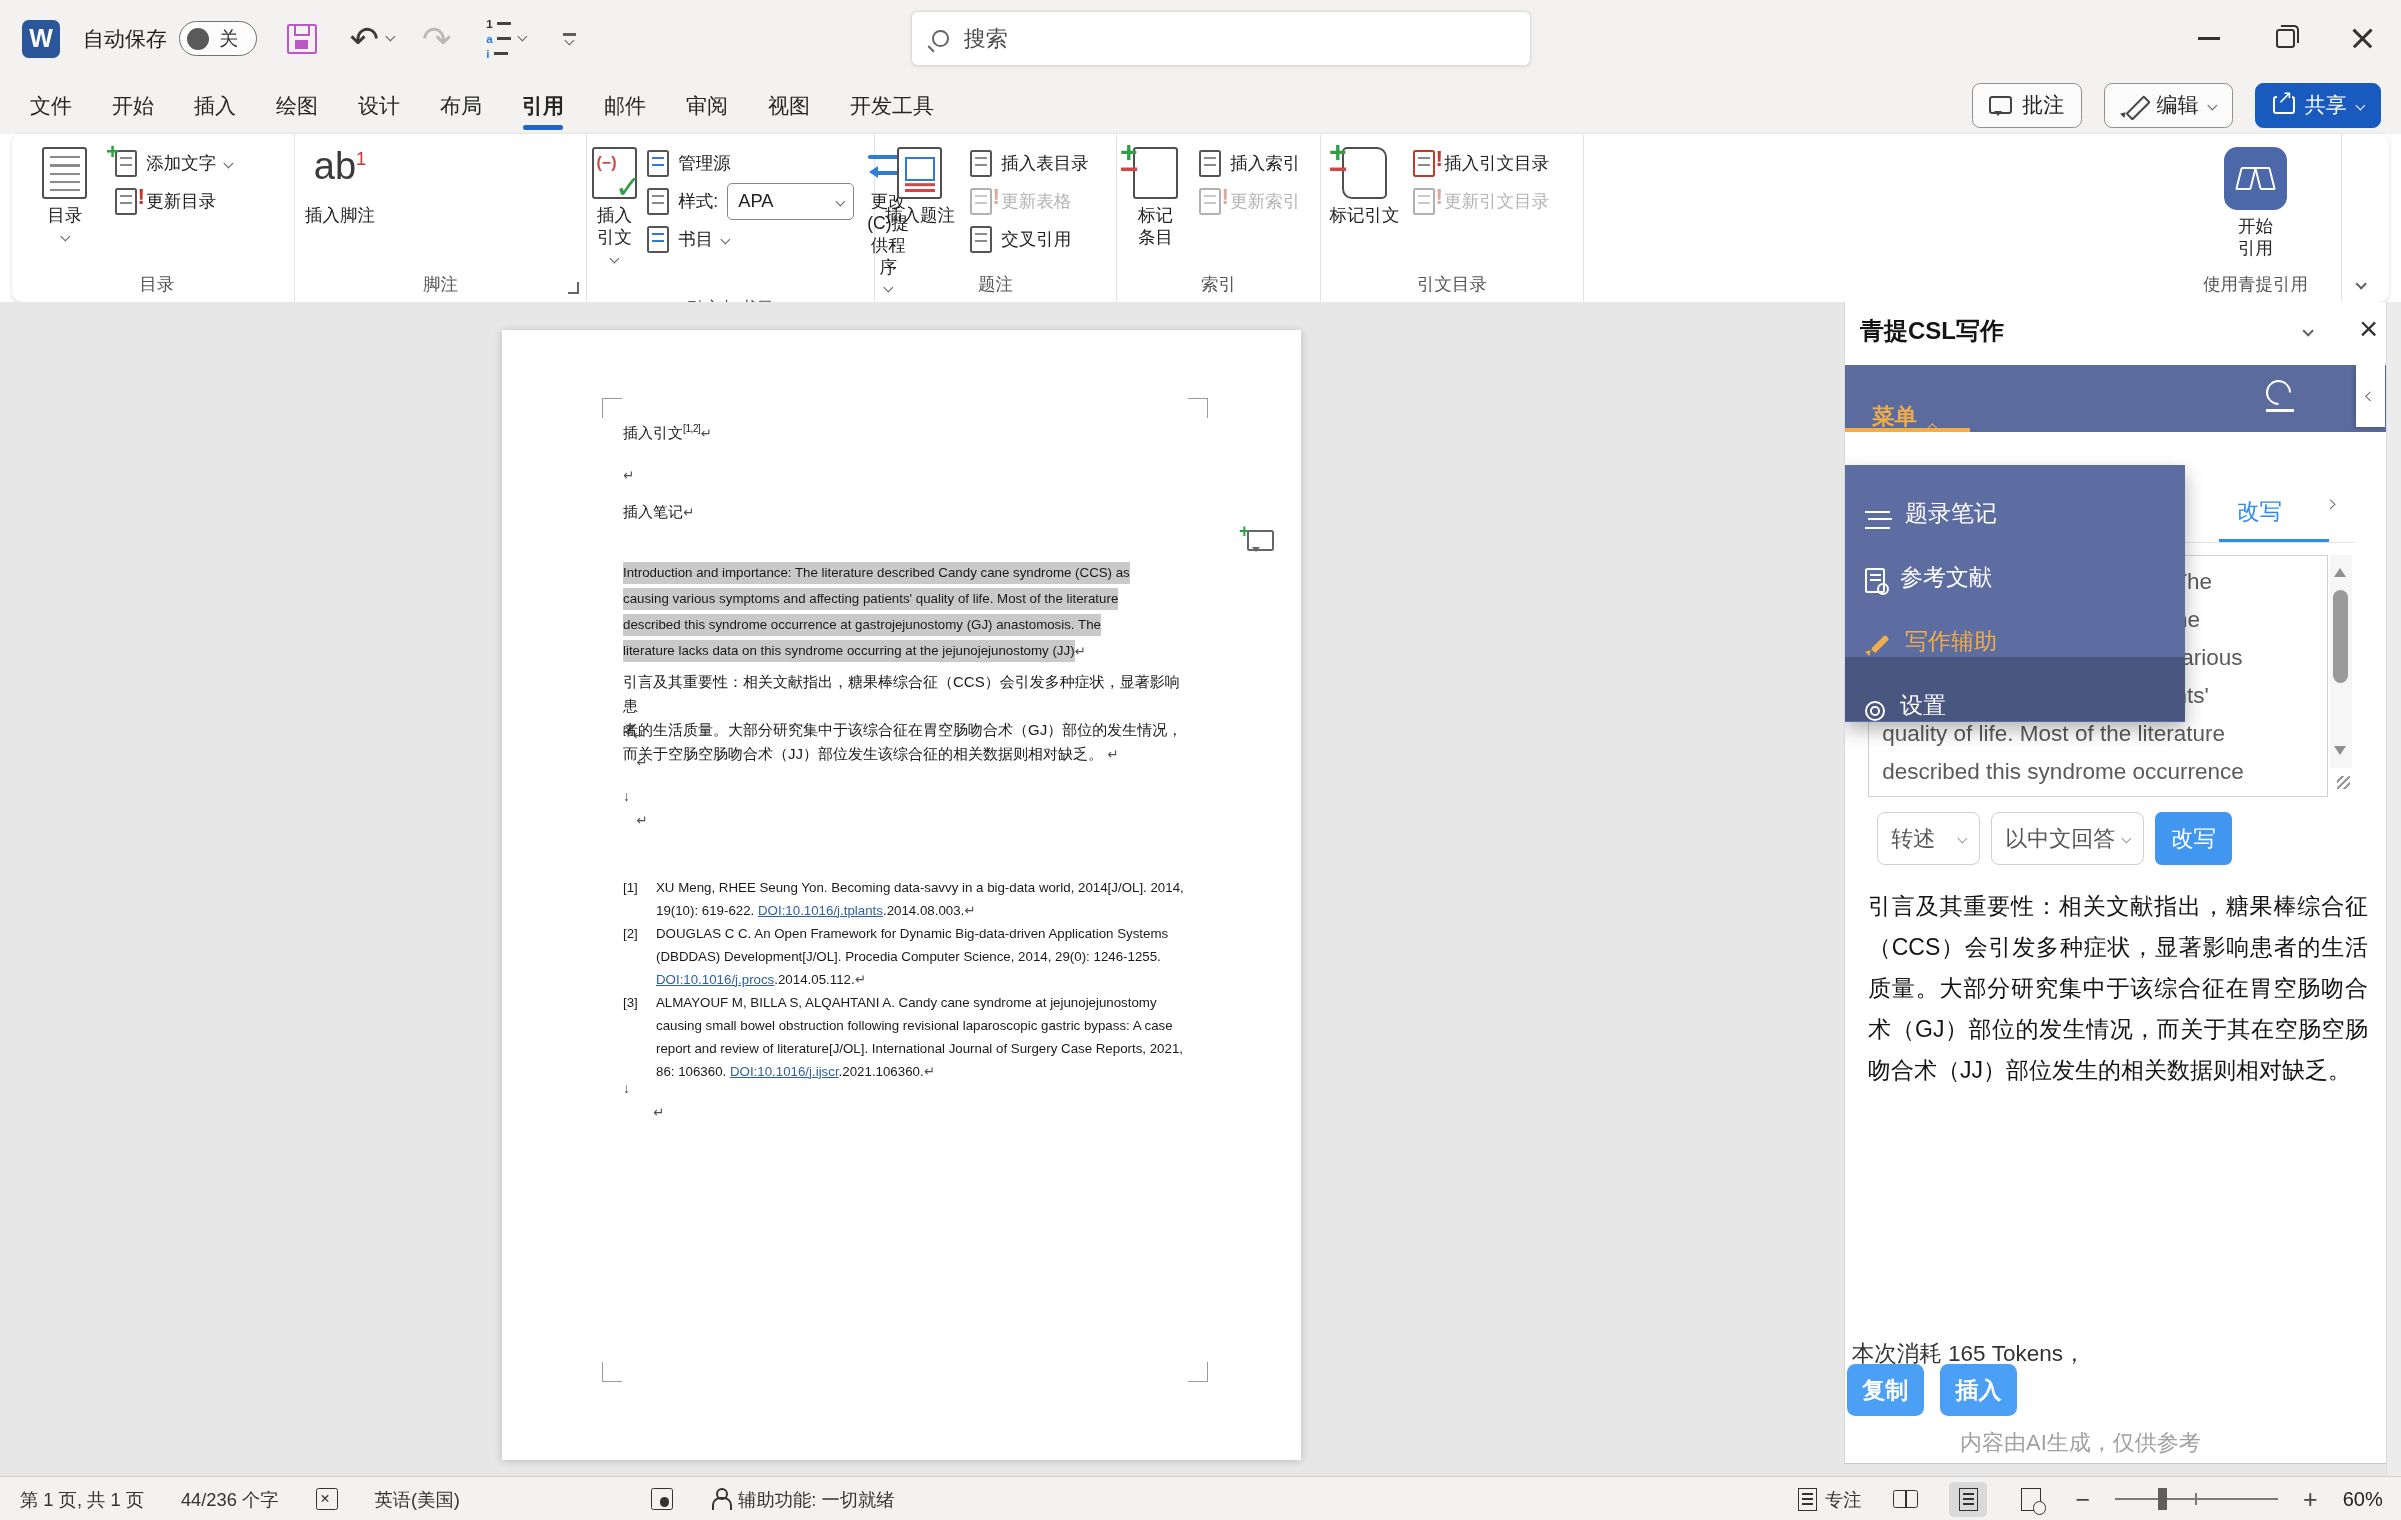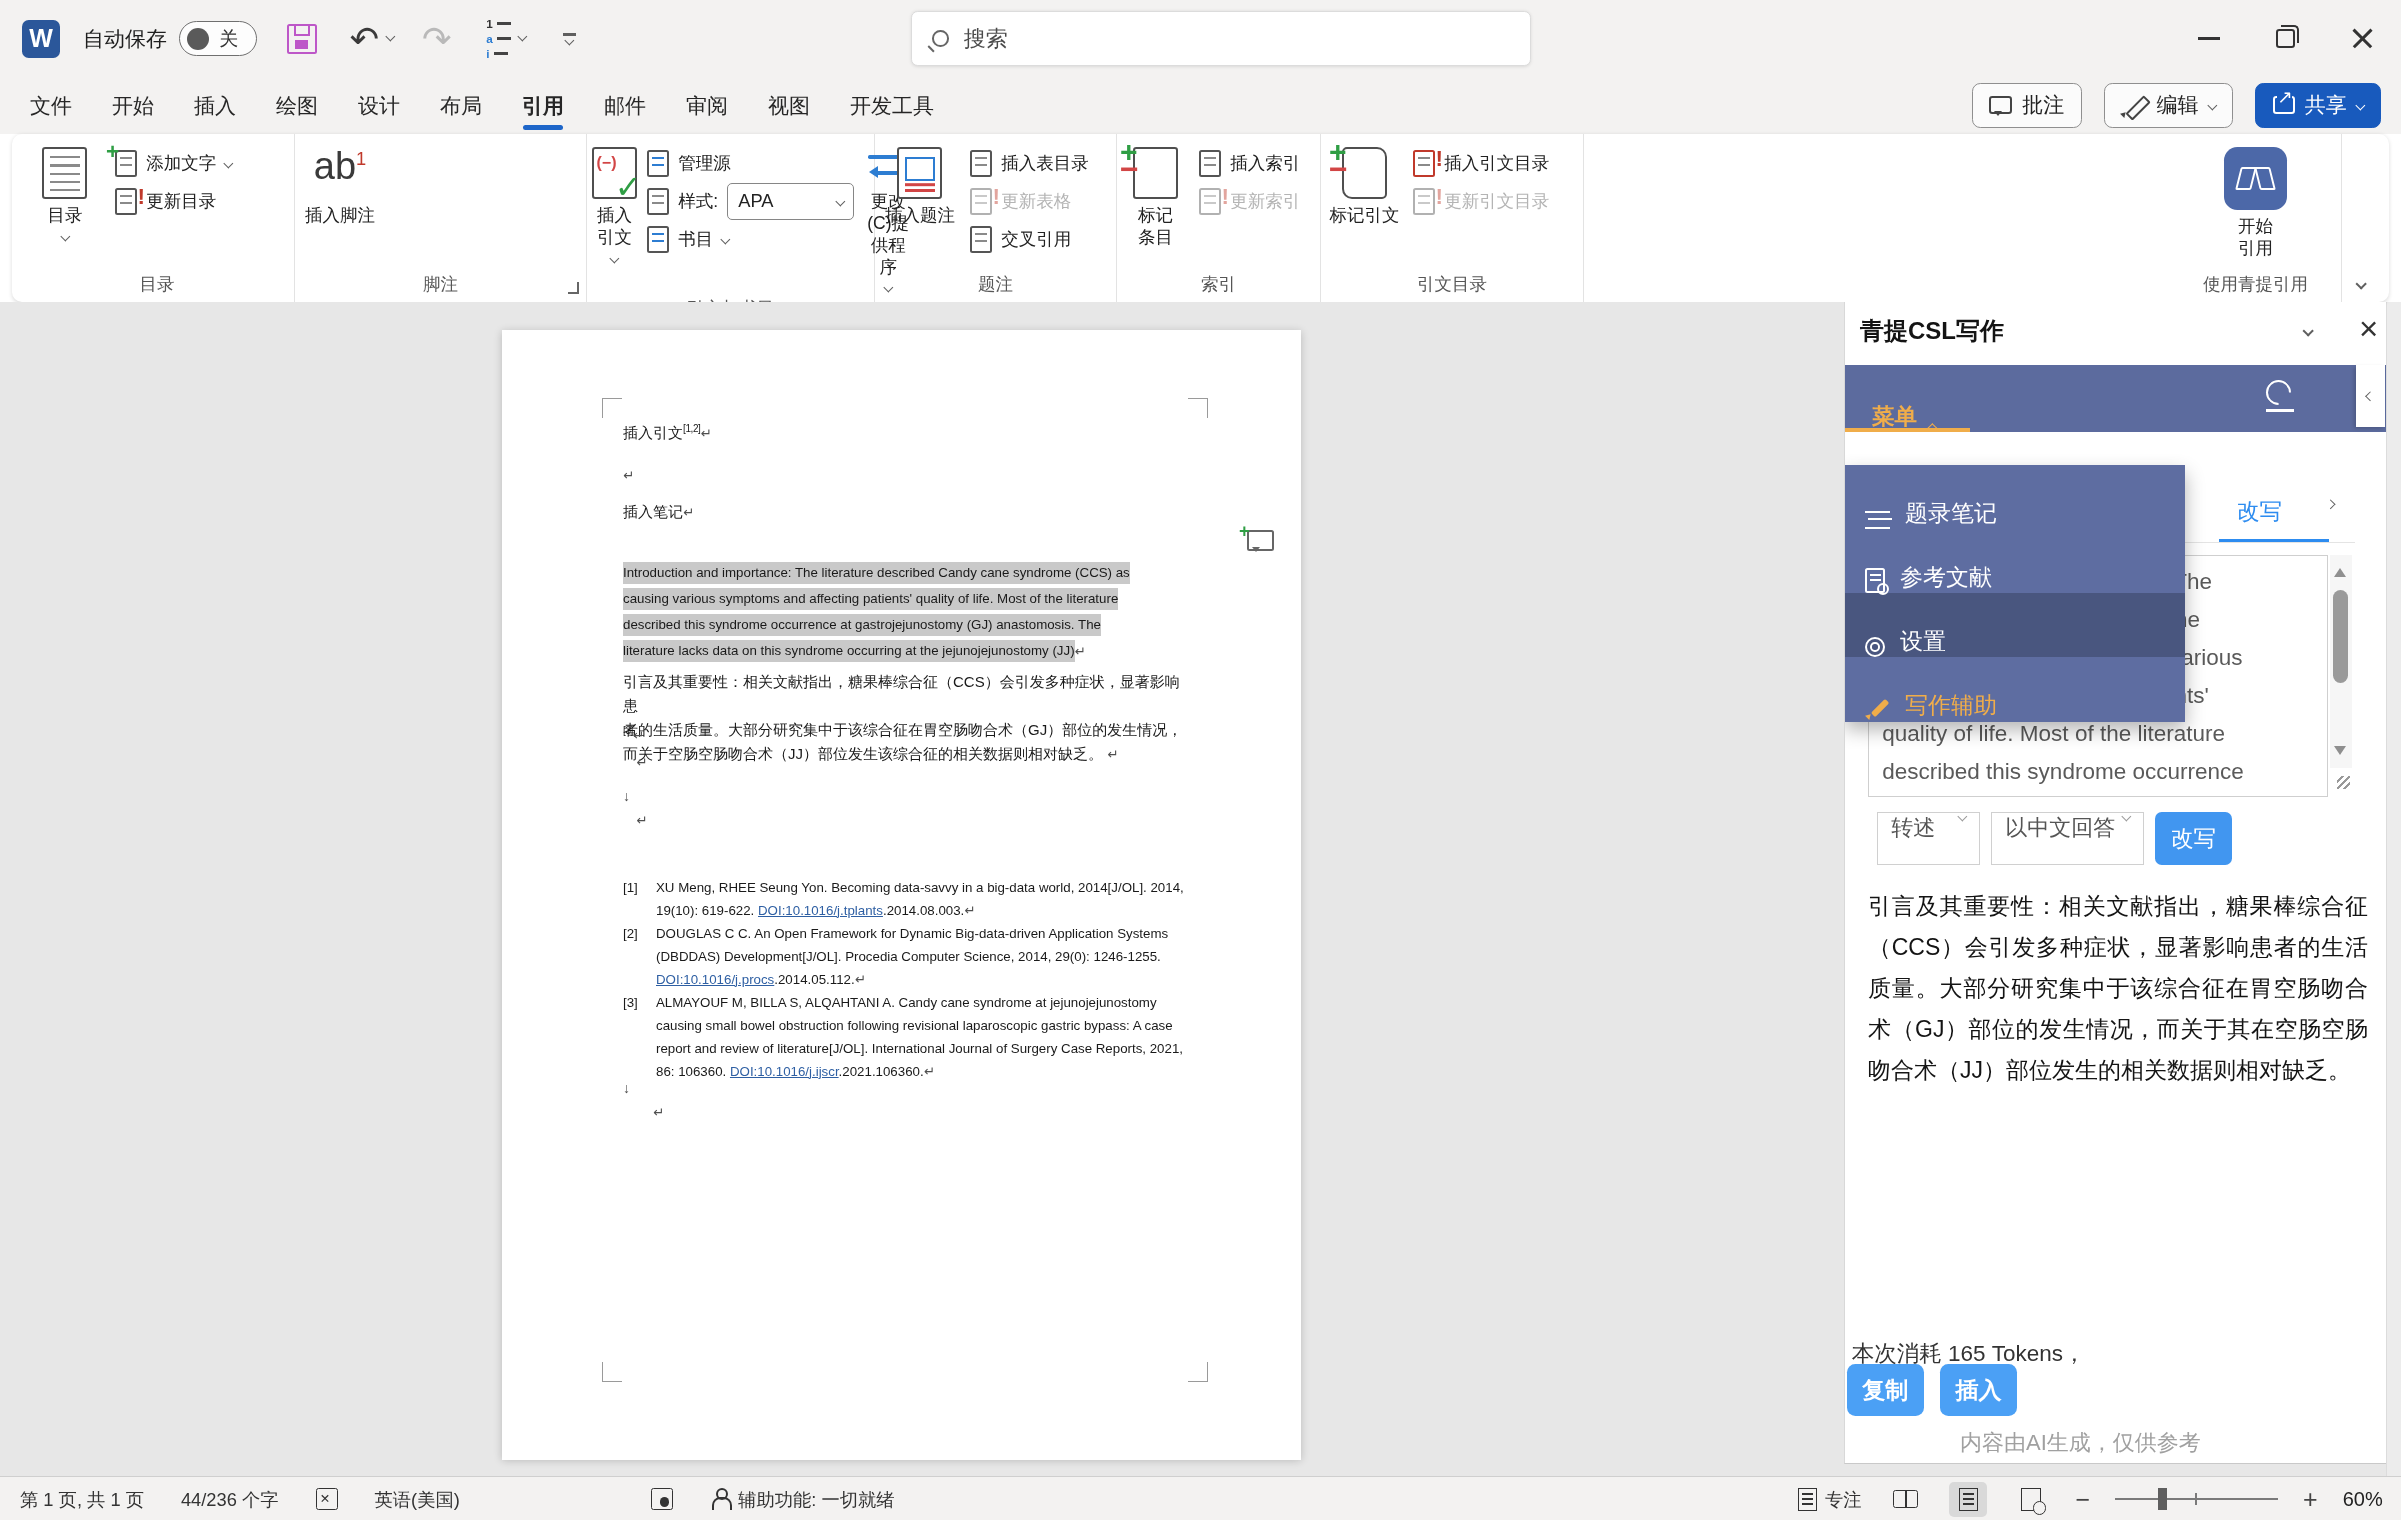--- a/index.html
+++ b/index.html
@@ -149,21 +149,21 @@
 .p-tab{position:absolute;left:392px;top:6.7px;font-size:22.5px;color:var(--tabblue)}
 .p-tab-underline{position:absolute;left:374px;top:50px;width:110px;height:4.2px;background:var(--tabblue)}
 .p-tab-line{position:absolute;left:0;top:53px;width:510px;height:0.8px;background:#e4e4e4}
 .p-tab-arrow{position:absolute;left:482px;top:11.7px;color:#9a9a9a}
 .p-src{position:absolute;left:23px;top:253px;width:460px;height:242px;border:0.8px solid #cfcfcf;padding:6.7px 13.3px;font-size:22.5px;line-height:38px;color:#5a5a5a;white-space:pre-line;overflow:hidden}
 .p-scroll{position:absolute;left:485px;top:253px;width:22px;height:213px;background:#f6f6f6}
 .tri-up{position:absolute;left:4.2px;top:6.7px;border:6.7px solid transparent;border-bottom:9.2px solid #8f8f8f}
 .tri-dn{position:absolute;left:4.2px;bottom:6.7px;border:6.7px solid transparent;border-top:9.2px solid #8f8f8f}
 .p-thumb{position:absolute;left:3.3px;top:35px;width:15px;height:93px;background:#9a9a9a;border-radius:8.3px}
 .p-resize{position:absolute;left:492px;top:474px;width:13.3px;height:13.3px;background:repeating-linear-gradient(135deg,transparent 0 3.3px,#999 3.3px 5px)}
-.p-dd{position:absolute;height:53px;border:0.8px solid #d0d0d0;border-radius:0;display:flex;align-items:flex-start;justify-content:space-between;padding:0 13.3px;font-size:22px;color:#555;background:#fff}
+.p-dd{position:absolute;height:53px;border:0.8px solid #d0d0d0;border-radius:8px;display:flex;align-items:center;justify-content:space-between;padding:0 13.3px;font-size:22px;color:#555;background:#fff}
 .p-dd .chev{border-color:#9a9a9a}
 .dd1{left:32px;top:510px;width:103px}
 .dd2{left:146px;top:510px;width:153px}
 .p-gobtn{position:absolute;left:310px;top:510px;width:77px;height:53px;background:var(--bluebtn);color:#fff;border-radius:6.7px;display:flex;align-items:center;justify-content:center;font-size:22.5px}
 .p-result{position:absolute;left:23px;top:584px;width:500px;font-size:23px;line-height:41px;color:#141414;text-align:justify}
 .p-tokens{position:absolute;left:6.7px;top:1036px;font-size:22.5px;color:#333}
 .p-abtn{position:absolute;top:1062px;width:77px;height:52px;background:var(--lbluebtn);color:#fff;border-radius:8.3px;display:flex;align-items:center;justify-content:center;font-size:23px;font-weight:700}
 .cp{left:1.7px}.ins{left:95px}
 .p-ainote{position:absolute;left:115px;top:1126px;font-size:22px;color:#a0a0a0}
 .p-menuover{position:absolute;left:0;top:163px;width:340px;height:257px;background:var(--purple2);box-shadow:0 8.3px 18.3px rgba(0,0,0,.3);display:flex;flex-direction:column;z-index:5}
@@ -565,27 +565,27 @@
 
         <div class="p-menuover">
           <div class="mitem">
             <span class="mi mi-books"></span>
             <span>题录笔记</span>
           </div>
           <div class="mitem">
             <span class="mi mi-doc"></span>
             <span>参考文献</span>
           </div>
+          <div class="mitem writing">
+            <span class="mi mi-pen"></span>
+            <span>写作辅助</span>
+          </div>
           <div class="mitem settings">
             <span class="mi mi-gear"></span>
             <span>设置</span>
-          </div>
-          <div class="mitem writing">
-            <span class="mi mi-pen"></span>
-            <span>写作辅助</span>
           </div>
         </div>
       </div>
     </div>
     <div class="gutter"></div>
   </div>
 
   <div class="statusbar">
     <div class="sb-left">
       <span>第 1 页, 共 1 页</span>

